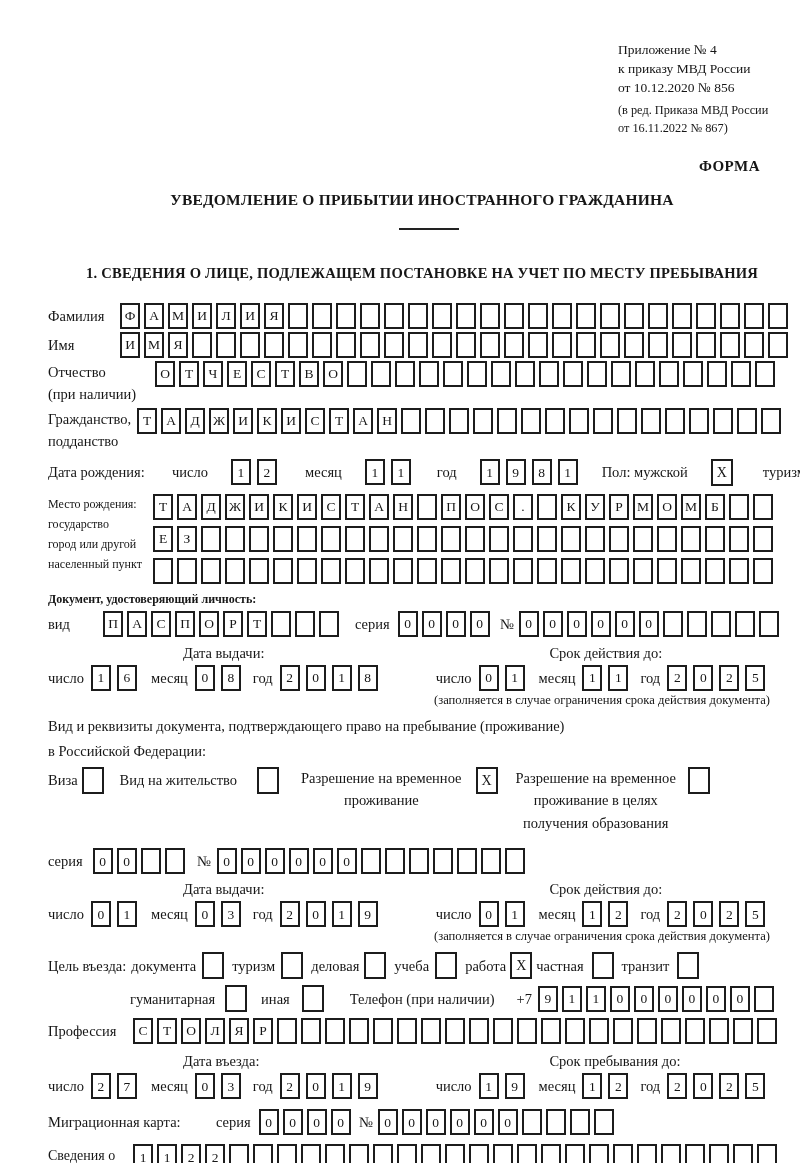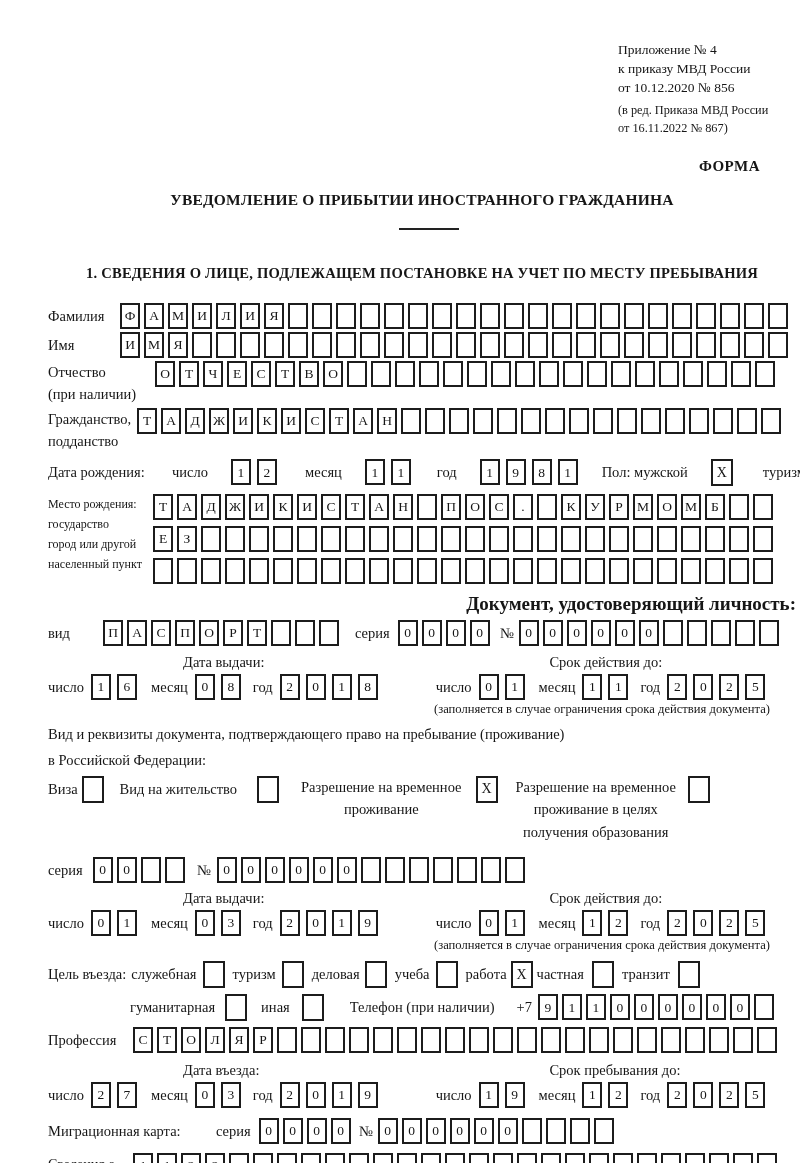--- a/index.html
+++ b/index.html
@@ -319,21 +319,21 @@
           <span class="cell"></span>
           <span class="cell"></span>
           <span class="cell"></span>
           <span class="cell"></span>
           <span class="cell"></span>
           <span class="cell"></span>
         </div>
     </div>
   </div>
 
-  <div style="text-align:right; font-weight:bold; margin-top:2px; font-size:19px;">Документ, удостоверяющий личность:</div>
+  <div style="text-align:left; font-weight:bold; margin-top:2px; font-size:12px;">Документ, удостоверяющий личность:</div>
 
   <div class="row" style="margin-top:4px;">
     <span class="lbl" style="width:55px;">вид</span>
     <div class="cells">
         <span class="cell">П</span>
         <span class="cell">А</span>
         <span class="cell">С</span>
         <span class="cell">П</span>
         <span class="cell">О</span>
         <span class="cell">Р</span>
@@ -493,21 +493,21 @@
         <span class="cell">2</span>
         <span class="cell">0</span>
         <span class="cell">2</span>
         <span class="cell">5</span>
       </div>
   </div>
   <div class="subcap" style="text-align:right; padding-right:26px; margin-top:2px;">(заполняется в случае ограничения срока действия документа)</div>
 
   <div class="row" style="margin-top:7px;">
     <span class="lbl">Цель въезда:</span>
-    <span class="lbl" style="margin-left:5px;">служебная</span>
+    <span class="lbl" style="margin-left:5px;">документа</span>
     <span class="cb" style="margin-left:6px;"></span>
     <span class="lbl" style="margin-left:8px;">туризм</span>
     <span class="cb" style="margin-left:6px;"></span>
     <span class="lbl" style="margin-left:8px;">деловая</span>
     <span class="cb" style="margin-left:5px;"></span>
     <span class="lbl" style="margin-left:8px;">учеба</span>
     <span class="cb" style="margin-left:6px;"></span>
     <span class="lbl" style="margin-left:8px;">работа</span>
     <span class="cb" style="margin-left:4px;">X</span>
     <span class="lbl" style="margin-left:4px;">частная</span>

